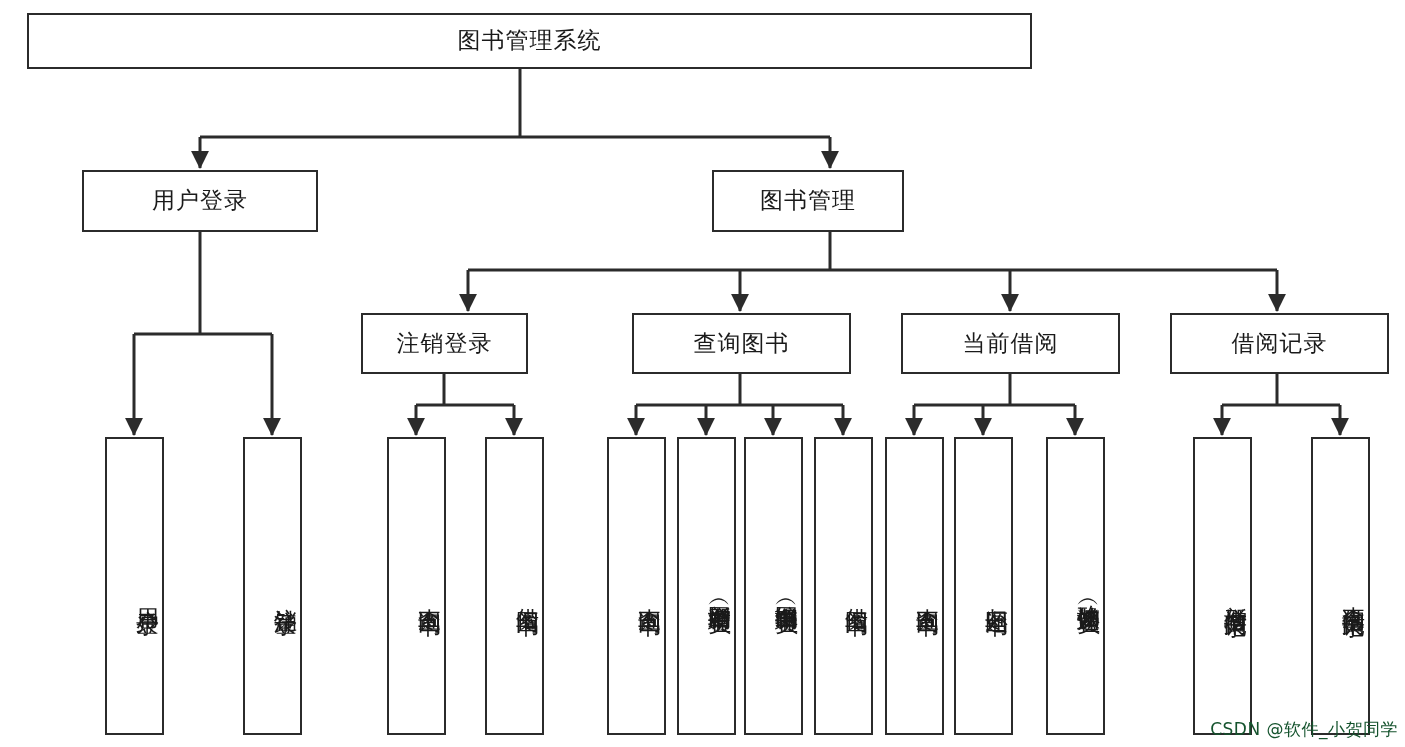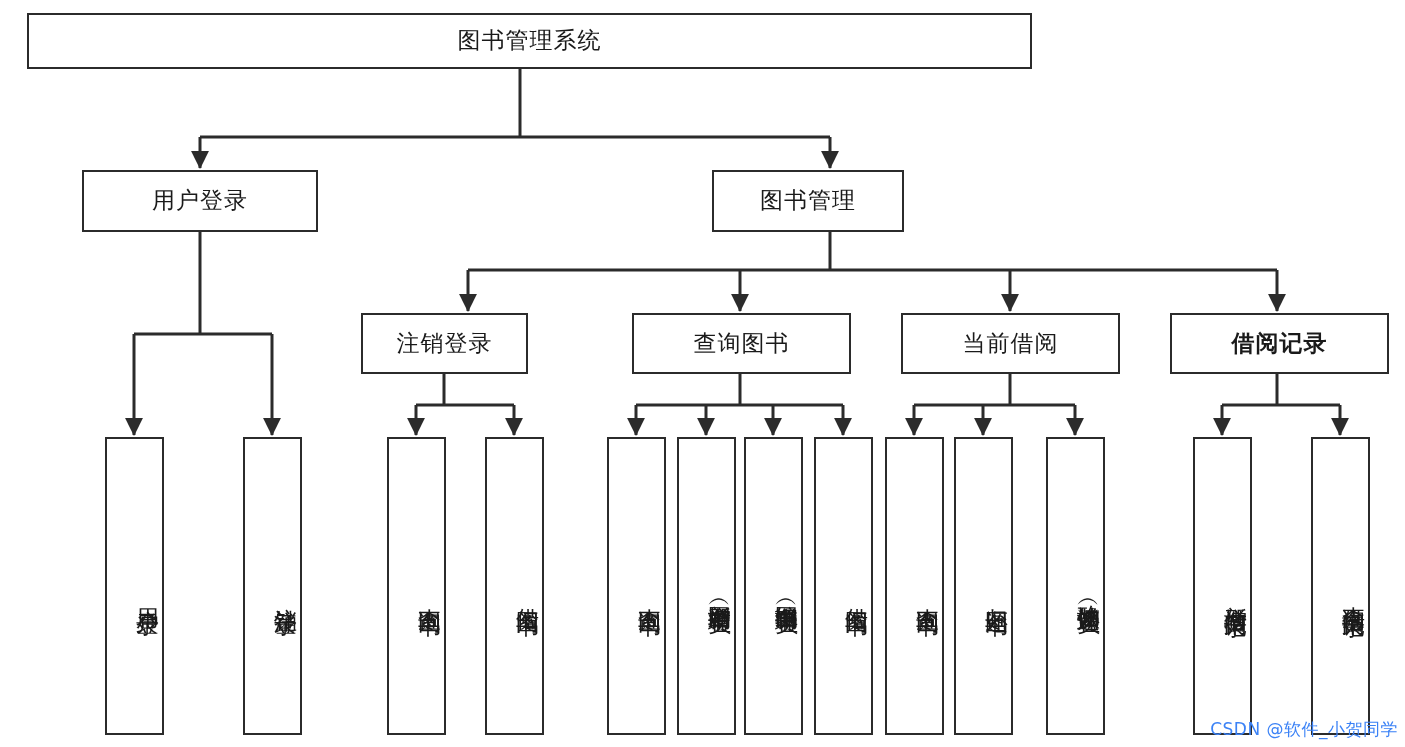--- a/index.html
+++ b/index.html
@@ -53,21 +53,21 @@
   }
   .node-v.tall {
     padding-top: 10px;
     letter-spacing: 1px;
   }
   #watermark {
     position: absolute;
     right: 7px;
     bottom: 6px;
     font-size: 17px;
-    color: #3b82f6;
+    color: #14532d;
     letter-spacing: 0.5px;
     white-space: nowrap;
     font-family: "DejaVu Sans", "Liberation Sans", sans-serif;
   }
 </style>
 </head>
 <body>
 
 <div id="canvas">
 
@@ -134,21 +134,21 @@
 
   <div class="node node-h" style="left: 361px; top: 313px; width: 167px; height: 61px;">
     <span>注销登录</span>
   </div>
   <div class="node node-h" style="left: 632px; top: 313px; width: 219px; height: 61px;">
     <span>查询图书</span>
   </div>
   <div class="node node-h" style="left: 901px; top: 313px; width: 219px; height: 61px;">
     <span>当前借阅</span>
   </div>
-  <div class="node node-h" style="left: 1170px; top: 313px; width: 219px; height: 61px; font-weight: bold;">
+  <div class="node node-h" style="left: 1170px; top: 313px; width: 219px; height: 61px;">
     <span>借阅记录</span>
   </div>
 
   <div class="node node-v" style="left: 105px; top: 437px; width: 59px; height: 298px;">用户登录</div>
   <div class="node node-v" style="left: 243px; top: 437px; width: 59px; height: 298px;">注销登录</div>
   <div class="node node-v" style="left: 387px; top: 437px; width: 59px; height: 298px;">查询图书</div>
   <div class="node node-v" style="left: 485px; top: 437px; width: 59px; height: 298px;">借阅图书</div>
   <div class="node node-v" style="left: 607px; top: 437px; width: 59px; height: 298px;">查询图书</div>
   <div class="node node-v tall" style="left: 677px; top: 437px; width: 59px; height: 298px;">新增图书（管理员）</div>
   <div class="node node-v tall" style="left: 744px; top: 437px; width: 59px; height: 298px;">编辑图书（管理员）</div>

